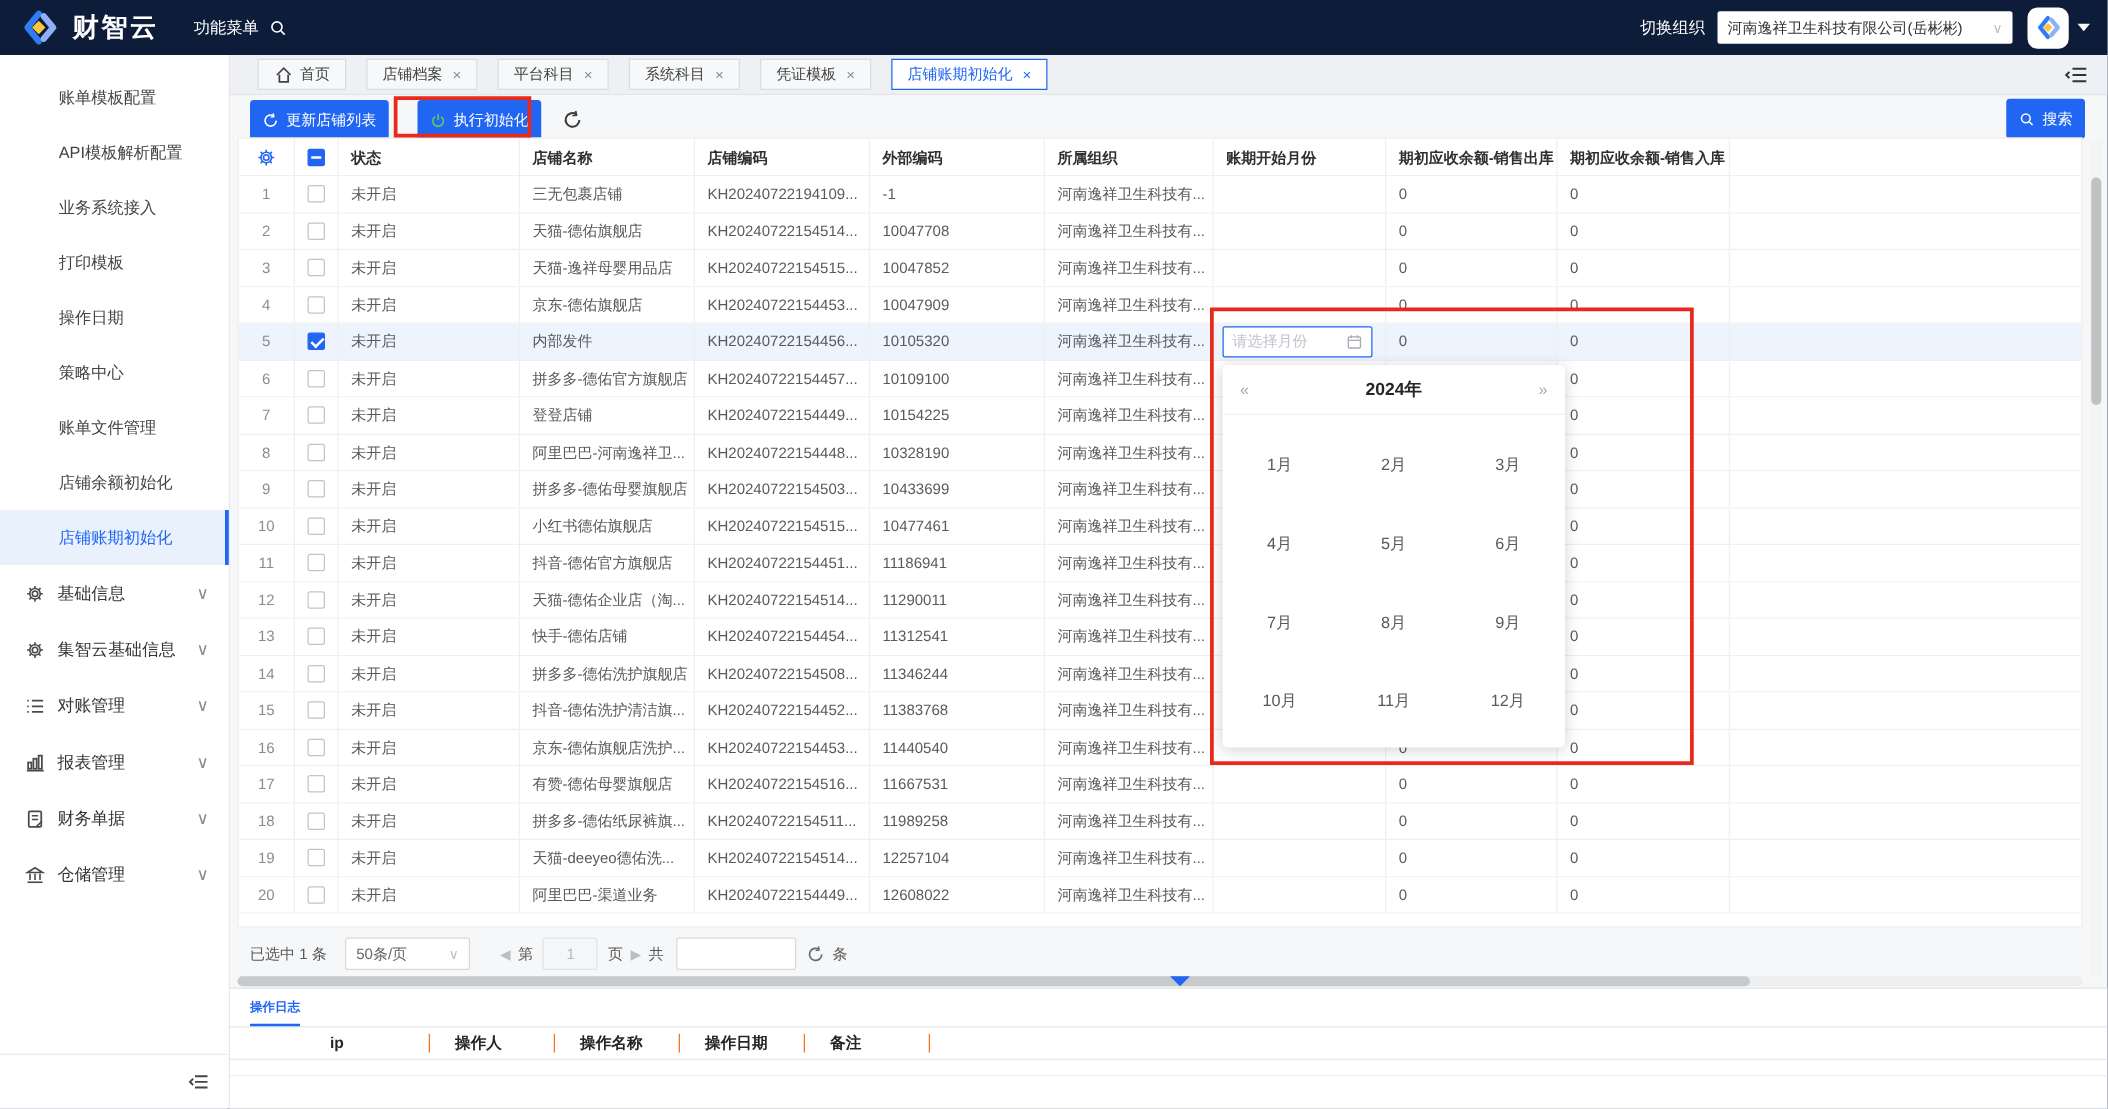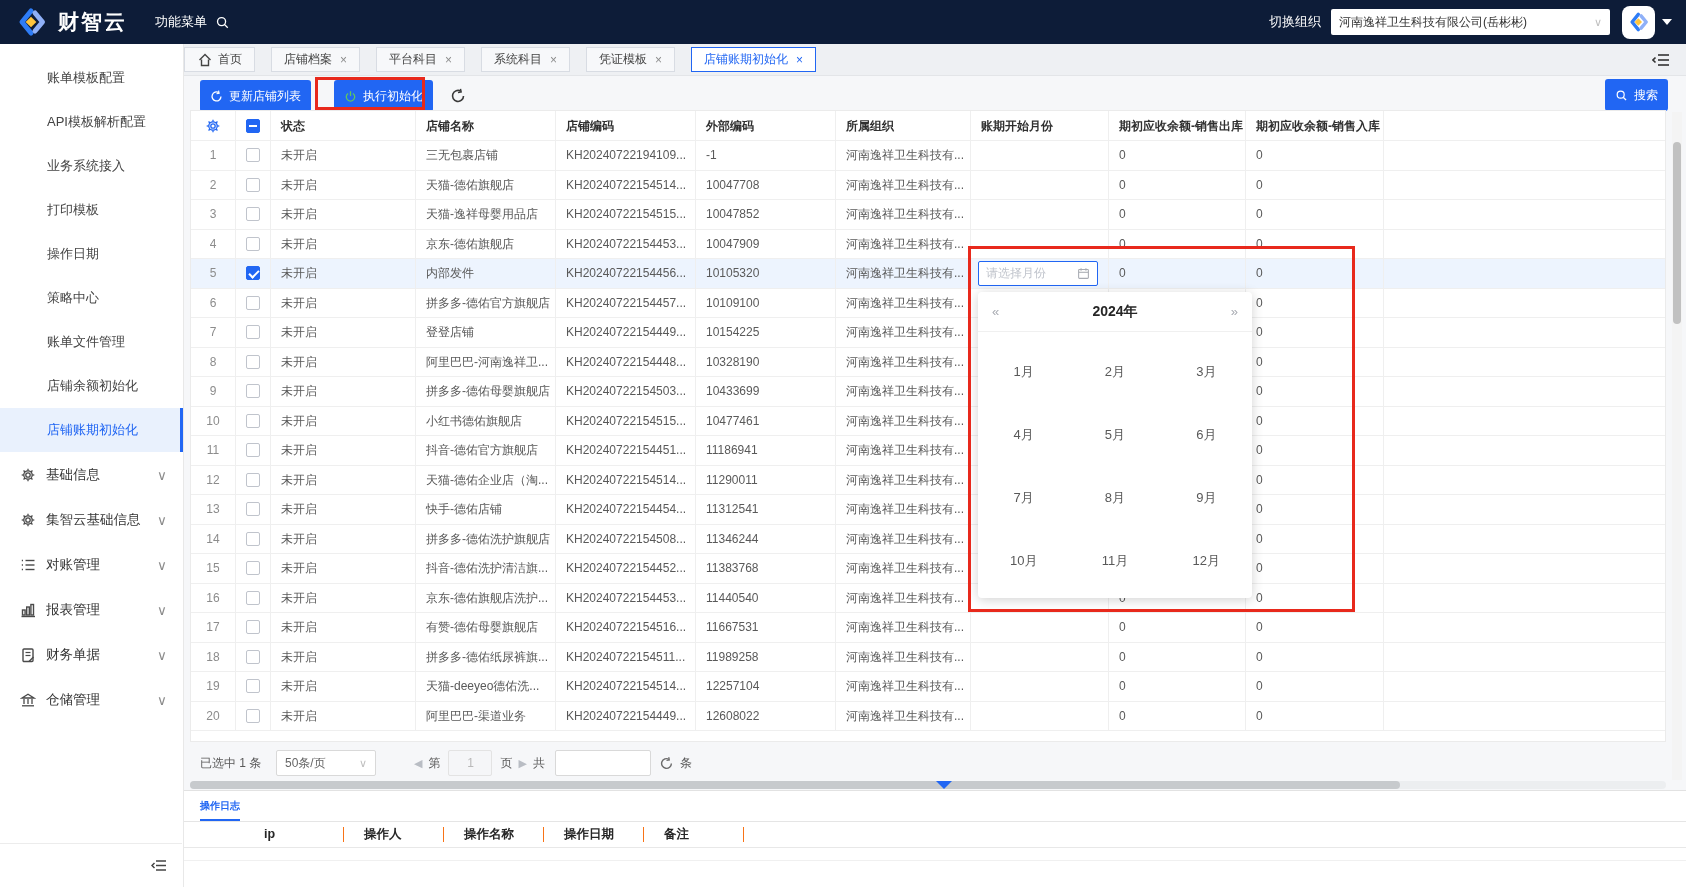--- a/index.html
+++ b/index.html
@@ -8,21 +8,21 @@
 
   
   #topbar { position:absolute; left:0; top:0; width:1686px; height:44px; background:#0d1c38;
             display:flex; align-items:center; color:#fff; }
   .brand-logo { margin-left:16px; }
   .brand-title { font-size:21px; font-weight:bold; letter-spacing:2px; margin-left:10px; }
   .menu-label { font-size:13px; margin-left:28px; }
   .topbar-search { margin-left:8px; display:flex; align-items:center; }
   .topbar-right { margin-left:auto; display:flex; align-items:center; padding-right:14px; }
   .org-label { font-size:13px; margin-right:10px; }
-  .org-select { width:279px; height:26px; background:#fff; border-radius:2px; color:#333;
+  .org-select { width:236px; height:26px; background:#fff; border-radius:2px; color:#333;
                 font-size:12px; display:flex; align-items:center; padding:0 8px; }
   .org-select .val { flex:1; overflow:hidden; white-space:nowrap; }
   .org-select .chev { color:#bfbfbf; font-size:11px; }
   .avatar { width:33px; height:33px; background:#fff; border-radius:8px; margin-left:12px;
             display:flex; align-items:center; justify-content:center; }
   .avatar-caret { width:0; height:0; border-left:5px solid transparent; border-right:5px solid transparent;
                   border-top:6px solid #fff; margin-left:7px; }
 
   
   #sidebar { position:absolute; left:0; top:44px; width:184px; bottom:0; background:#fff;
@@ -35,21 +35,21 @@
   .side-section.open .chev { color:#2166f3; }
   .side-child { height:44px; line-height:44px; padding-left:47px; font-size:13px; color:#444;
                 cursor:pointer; white-space:nowrap; }
   .side-child.active { background:#e9f1fd; color:#2166f3; border-right:3px solid #2166f3; }
   #side-footer { position:absolute; left:0; right:1px; bottom:0; height:44px; border-top:1px solid #ececec;
                  display:flex; align-items:center; justify-content:flex-end; padding-right:14px; background:#fff; }
 
   
   #main { position:absolute; left:184px; top:44px; right:0; bottom:0; background:#f6f7f9; }
   #tabbar { position:absolute; left:0; top:0; right:0; height:32px; background:#eef0f3;
-            border-bottom:1px solid #e3e5e8; display:flex; align-items:center; }
+            border-bottom:1px solid #e3e5e8; display:flex; align-items:center; padding-left:22px; }
   .tab { height:25px; display:flex; align-items:center; padding:0 12px; margin-right:16px;
          background:#f7f8fa; border:1px solid #d8dce3; font-size:12px; color:#444; cursor:pointer; white-space:nowrap; }
   .tab .x { margin-left:8px; color:#8c8c8c; font-size:12px; }
   .tab.active { background:#fff; border-color:#2166f3; color:#2166f3; }
   .tab.active .x { color:#2166f3; }
   .tab .home-ic { margin-right:5px; display:flex; }
   .tablist-ic { position:absolute; right:16px; top:8px; color:#333; cursor:pointer; }
 
   #toolbar { position:absolute; left:0; top:32px; right:0; height:34px; }
   .btn { height:27px; border:none; border-radius:3px; background:#2166f3; color:#fff; font-size:12px;
@@ -83,21 +83,21 @@
   .cb.ind { background:#2166f3; border-color:#2166f3; }
   .cb.ind::after { content:""; position:absolute; left:2px; top:5px; width:8px; height:2px; background:#fff; }
   .gear-blue { color:#2166f3; display:flex; align-items:center; justify-content:center; width:100%; height:100%; }
 
   
   .pager { position:absolute; left:6px; right:20px; height:34px; display:flex; align-items:center;
            font-size:12px; color:#595959; }
   #pager1 { top:702px; }
   .sel-count { width:86px; padding-left:10px; }
   .psize { width:100px; height:26px; border:1px solid #d9d9d9; border-radius:2px; background:#fff;
-           display:flex; align-items:center; padding:0 8px; color:#666; margin-right:32px; cursor:pointer;gap:26px; }
+           display:flex; align-items:center; padding:0 8px; color:#666; margin-right:18px; cursor:pointer;gap:26px; }
   .psize .val { flex:1; }
   .psize .chev { color:#bfbfbf; font-size:11px; }
   .arr { color:#b9bdc4; font-size:11px; margin:0 6px; cursor:pointer; }
   .pnum { width:44px; height:26px; background:#f5f6f8; border:1px solid #e3e3e3; border-radius:2px;
           text-align:center; color:#b9b9b9; font-size:12px; margin:0 8px;
           font-family:"Liberation Sans",sans-serif; }
   .ptotal { width:96px; height:26px; background:#fff; border:1px solid #d9d9d9; border-radius:2px;
             margin:0 8px 0 10px; font-family:"Liberation Sans",sans-serif; font-size:12px; padding:0 6px; }
   .reload-ic { color:#6b6b6b; display:flex; margin-right:6px; cursor:pointer; }
 

